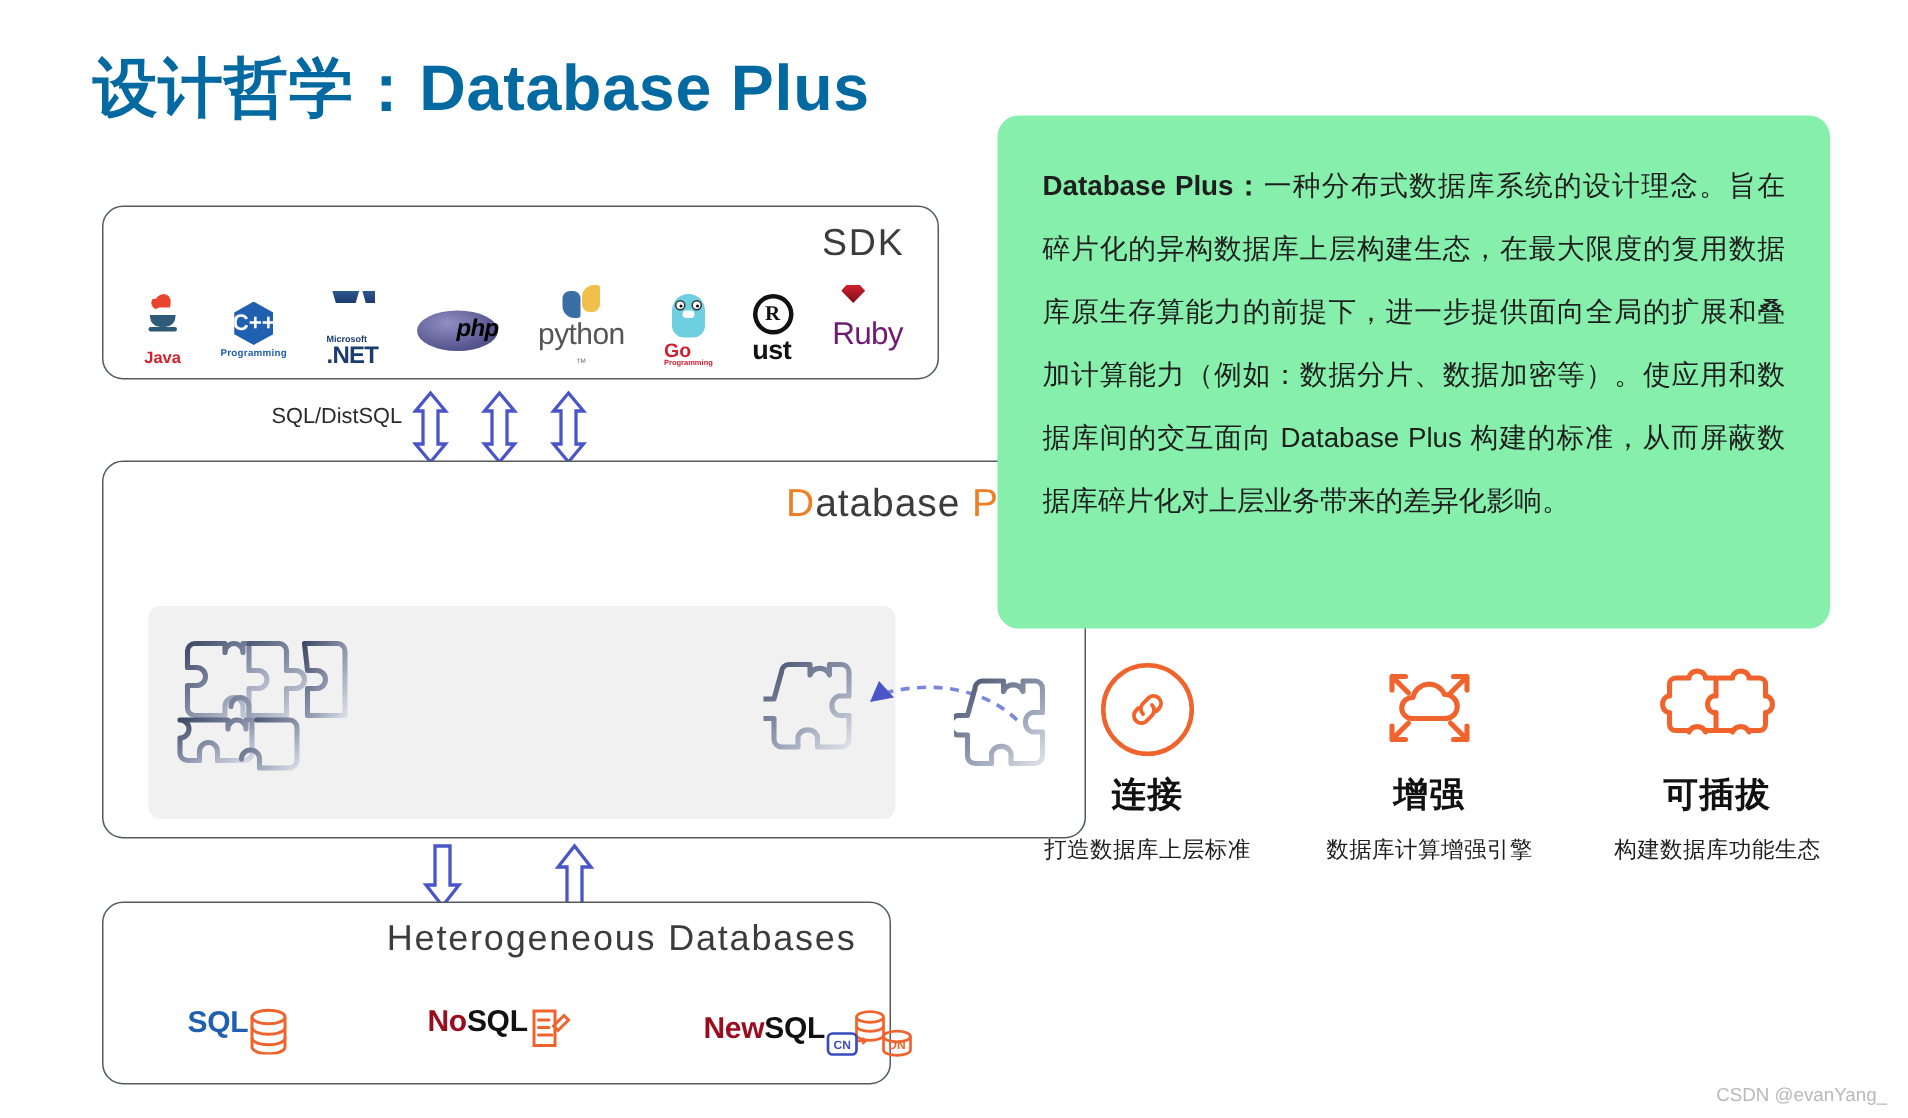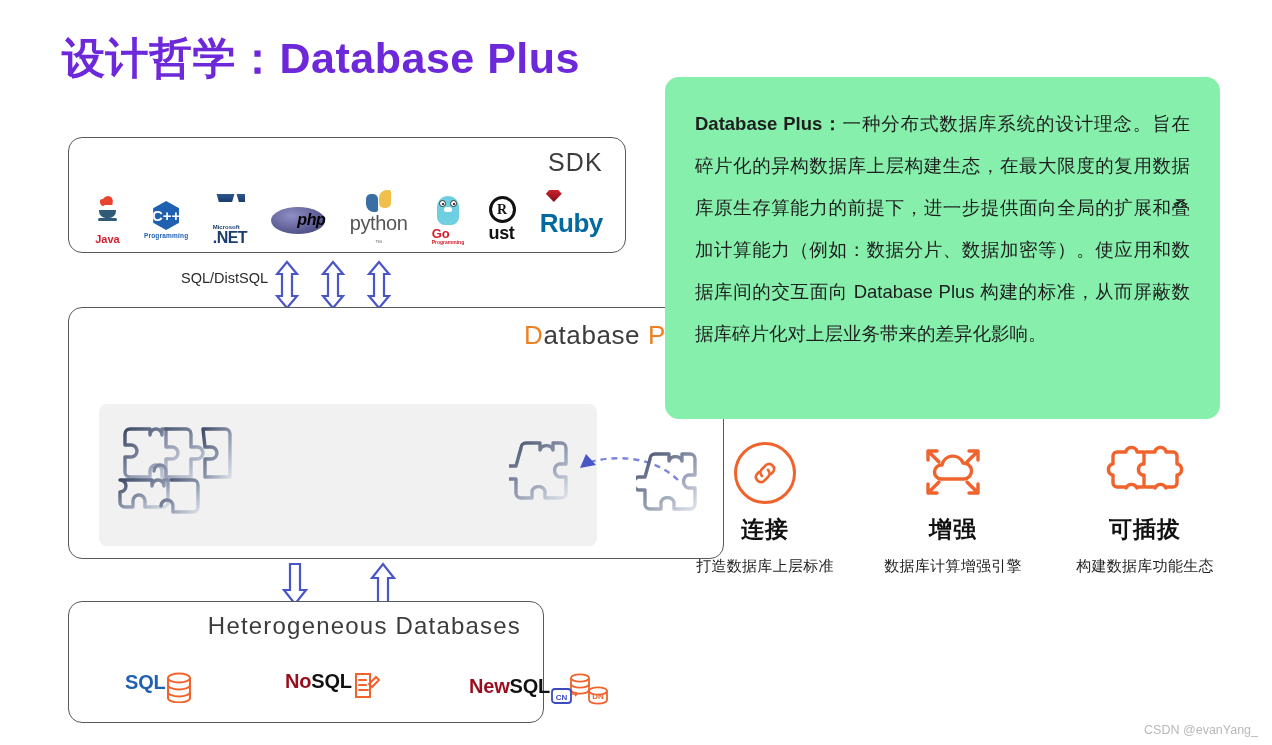--- a/index.html
+++ b/index.html
@@ -6,33 +6,33 @@
   body{
     width:1272px;height:745px;background:#ffffff;
     font-family:"Liberation Sans","DejaVu Sans",sans-serif;
     position:relative;overflow:hidden;
   }
   .slide{position:absolute;inset:0;}
 
   
   .title{
     position:absolute;left:62px;top:30px;
-    font-size:43px;font-weight:bold;color:#6d28d9;
+    font-size:43px;font-weight:bold;color:#0369a1;
     letter-spacing:.5px;white-space:nowrap;
   }
 
   
   .panel{
     position:absolute;background:#ffffff;
     border:1.6px solid #555a5e;border-radius:14px;
     box-sizing:border-box;
   }
   #sdk-panel{left:68px;top:137px;width:558px;height:116px;}
   #dbplus-panel{left:68px;top:307px;width:656px;height:252px;}
-  #hetero-panel{left:68px;top:601px;width:476px;height:122px;}
+  #hetero-panel{left:68px;top:601px;width:526px;height:122px;}
 
   .panel-label{
     position:absolute;right:22px;top:10px;
     font-size:25px;color:#3c3c3c;font-weight:300;
     letter-spacing:1.2px;white-space:nowrap;
   }
   .panel-label.small{font-size:24px;}
 
   .dbp-label{
     position:absolute;right:22px;top:12px;
@@ -105,21 +105,21 @@
   .rust-gear{width:27px;height:27px;border-radius:50%;background:#111;
      display:flex;align-items:center;justify-content:center;position:relative;}
   .rust-gear:before{content:"";position:absolute;inset:3px;border-radius:50%;background:#fff;}
   .rust-gear span{position:relative;color:#111;font-size:14px;font-weight:bold;font-family:"Liberation Serif",serif;}
   .rust-txt{font-size:18px;font-weight:bold;color:#111;letter-spacing:-.3px;margin-left:-1px;}
 
   .ruby-wrap{position:relative;display:flex;flex-direction:column;align-items:center;}
   .ruby-gem{position:absolute;top:-4px;left:6px;width:16px;height:12px;
      background:linear-gradient(180deg,#d0202e,#7a0e17);
      clip-path:polygon(50% 100%,0 32%,22% 0,78% 0,100% 32%);}
-  .ruby-txt{font-size:26px;color:#0369a1;font-weight:700;letter-spacing:-.5px;margin-top:6px;}
+  .ruby-txt{font-size:21px;color:#701a75;font-weight:400;letter-spacing:-.5px;margin-top:6px;}
 
   
   .sqllabel{position:absolute;left:181px;top:270px;font-size:14.5px;color:#2b2b2b;}
 
   
   .inner-gray{
     position:absolute;left:30px;top:96px;width:498px;height:142px;
     background:#f1f1f1;border-radius:8px;
   }
 

